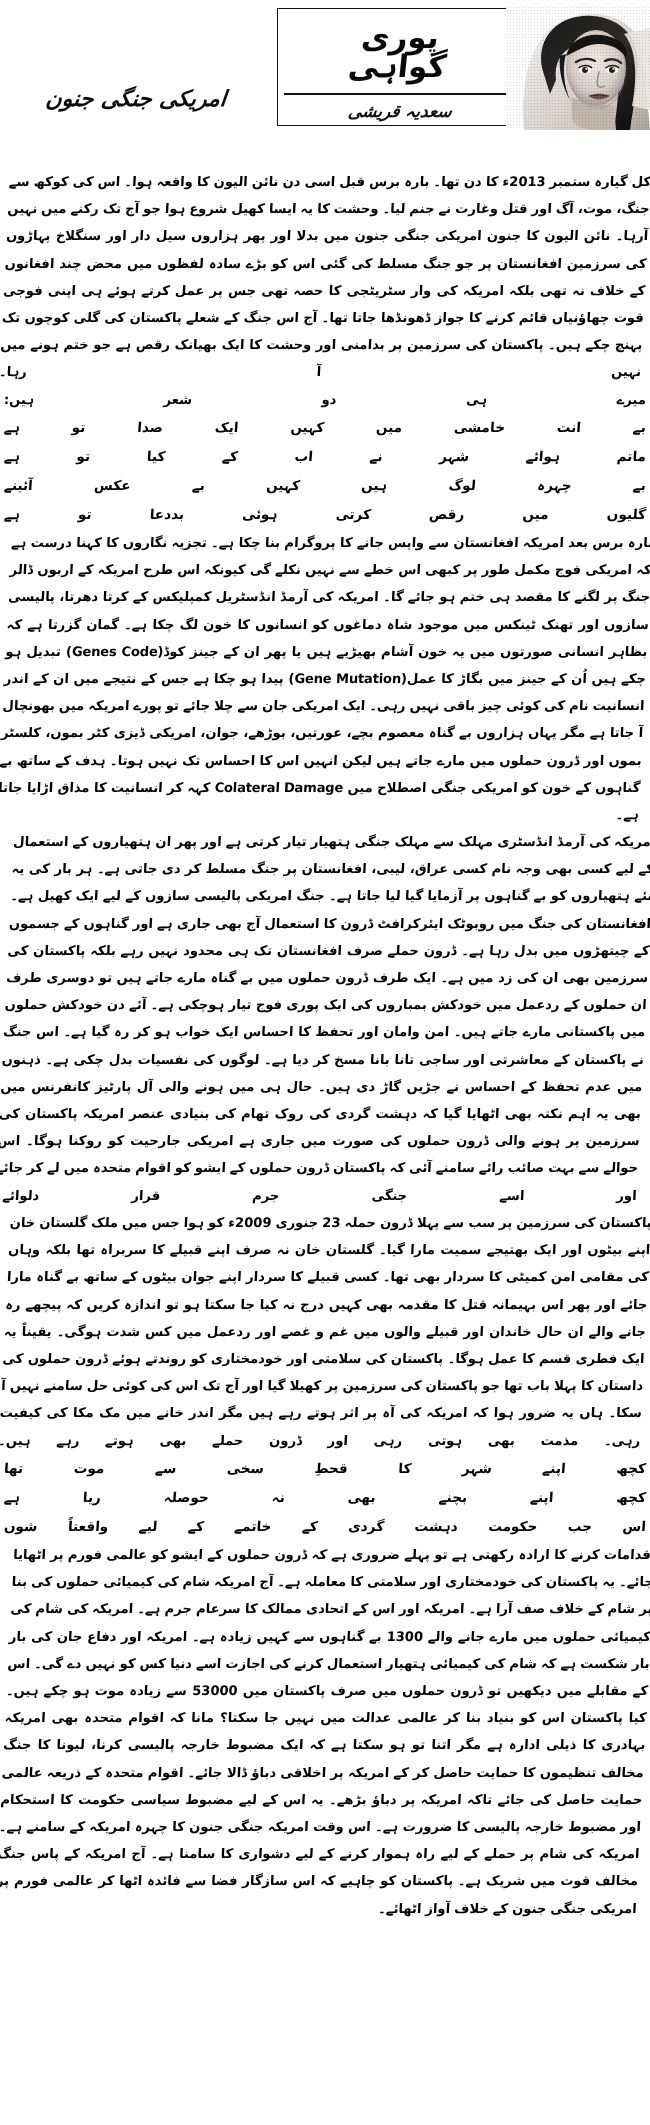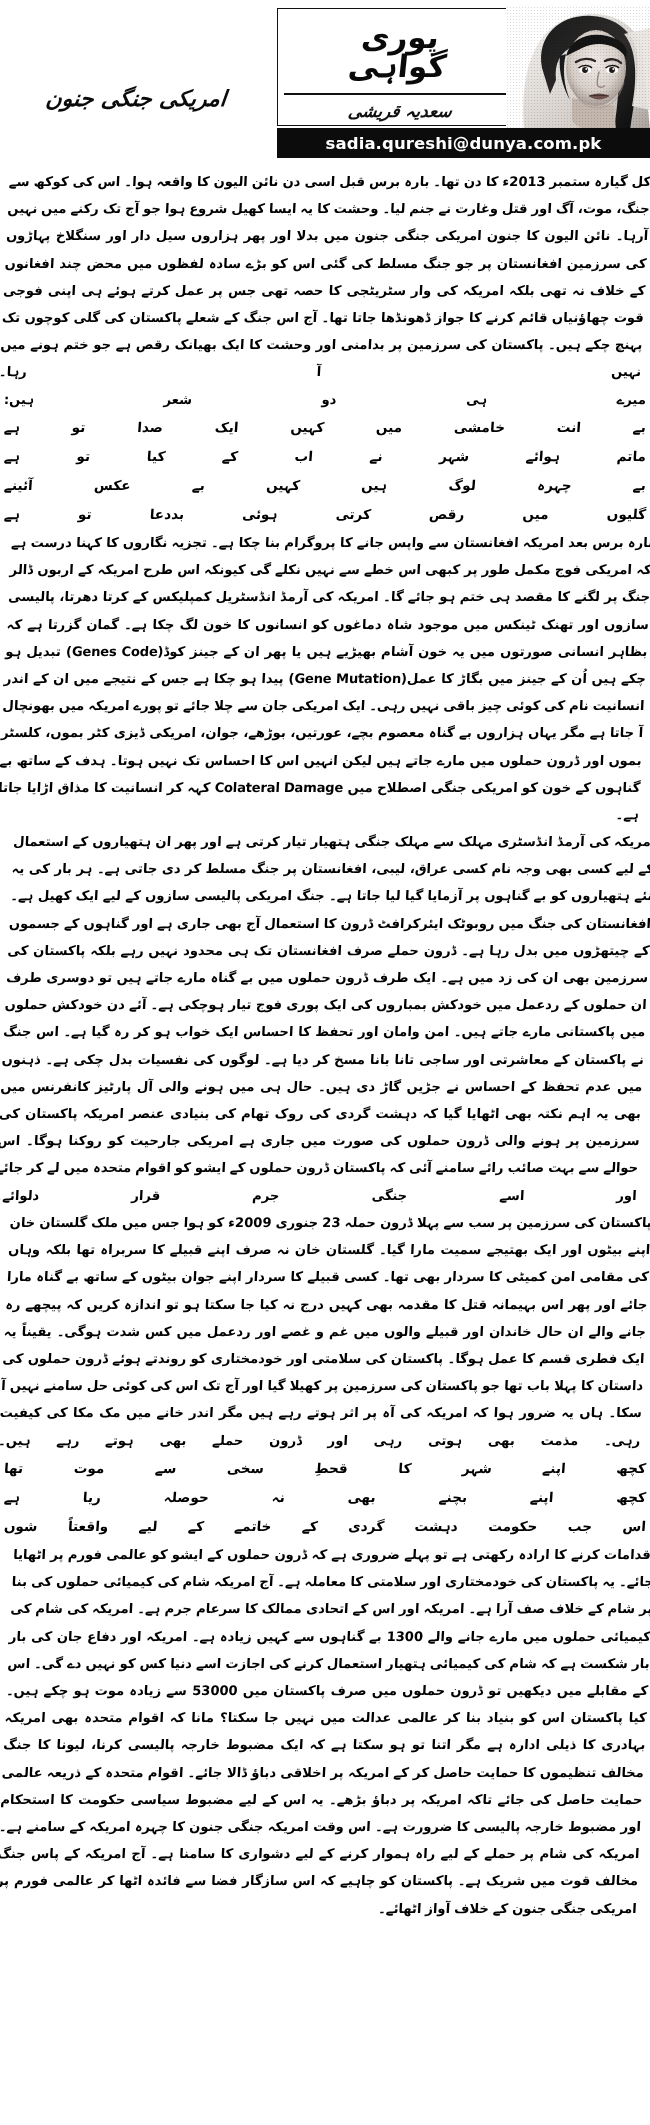--- a/index.html
+++ b/index.html
@@ -245,23 +245,20 @@
       <path d="M83 90 C89 89 97 89 103 90" stroke="#3e2b29" stroke-width="1" fill="none"></path>
 
       <path d="M66 78 C70 94 80 102 92 102 C104 102 114 92 118 76" stroke="#a3968e" stroke-width="1.2" fill="none" opacity="0.5"></path>
 
       <path d="M118 28 C130 42 132 70 126 100 L144 104 L144 22 Z" fill="#e9e5e1" opacity="0.92"></path>
 
       <rect x="0" y="0" width="144" height="124" fill="url(#halftone)"></rect>
     </svg>
   </div>
 
-  <div class="email-bar">
-    <span class="email-bar-text">sadia.qureshi@dunya.com.pk</span>
-  </div>
 
   <div class="article-title">امریکی جنگی جنون</div>
 </div>
 
 <div class="article-body">
 
   <p class="para">کل گیارہ ستمبر 2013ء کا دن تھا۔ بارہ برس قبل اسی دن نائن الیون کا واقعہ ہوا۔ اس کی کوکھ سے جنگ، موت، آگ اور قتل وغارت نے جنم لیا۔ وحشت کا یہ ایسا کھیل شروع ہوا جو آج تک رکنے میں نہیں آرہا۔ نائن الیون کا جنون امریکی جنگی جنون میں بدلا اور پھر ہزاروں سیل دار اور سنگلاخ پہاڑوں کی سرزمین افغانستان پر جو جنگ مسلط کی گئی اس کو بڑے سادہ لفظوں میں محض چند افغانوں کے خلاف نہ تھی بلکہ امریکہ کی وار سٹریٹجی کا حصہ تھی جس پر عمل کرتے ہوئے ہی اپنی فوجی قوت چھاؤنیاں قائم کرنے کا جواز ڈھونڈھا جاتا تھا۔ آج اس جنگ کے شعلے پاکستان کی گلی کوچوں تک پہنچ چکے ہیں۔ پاکستان کی سرزمین پر بدامنی اور وحشت کا ایک بھیانک رقص ہے جو ختم ہونے میں نہیں آ رہا۔</p>
 
   <div class="intro-line">میرے ہی دو شعر ہیں:</div>
 

